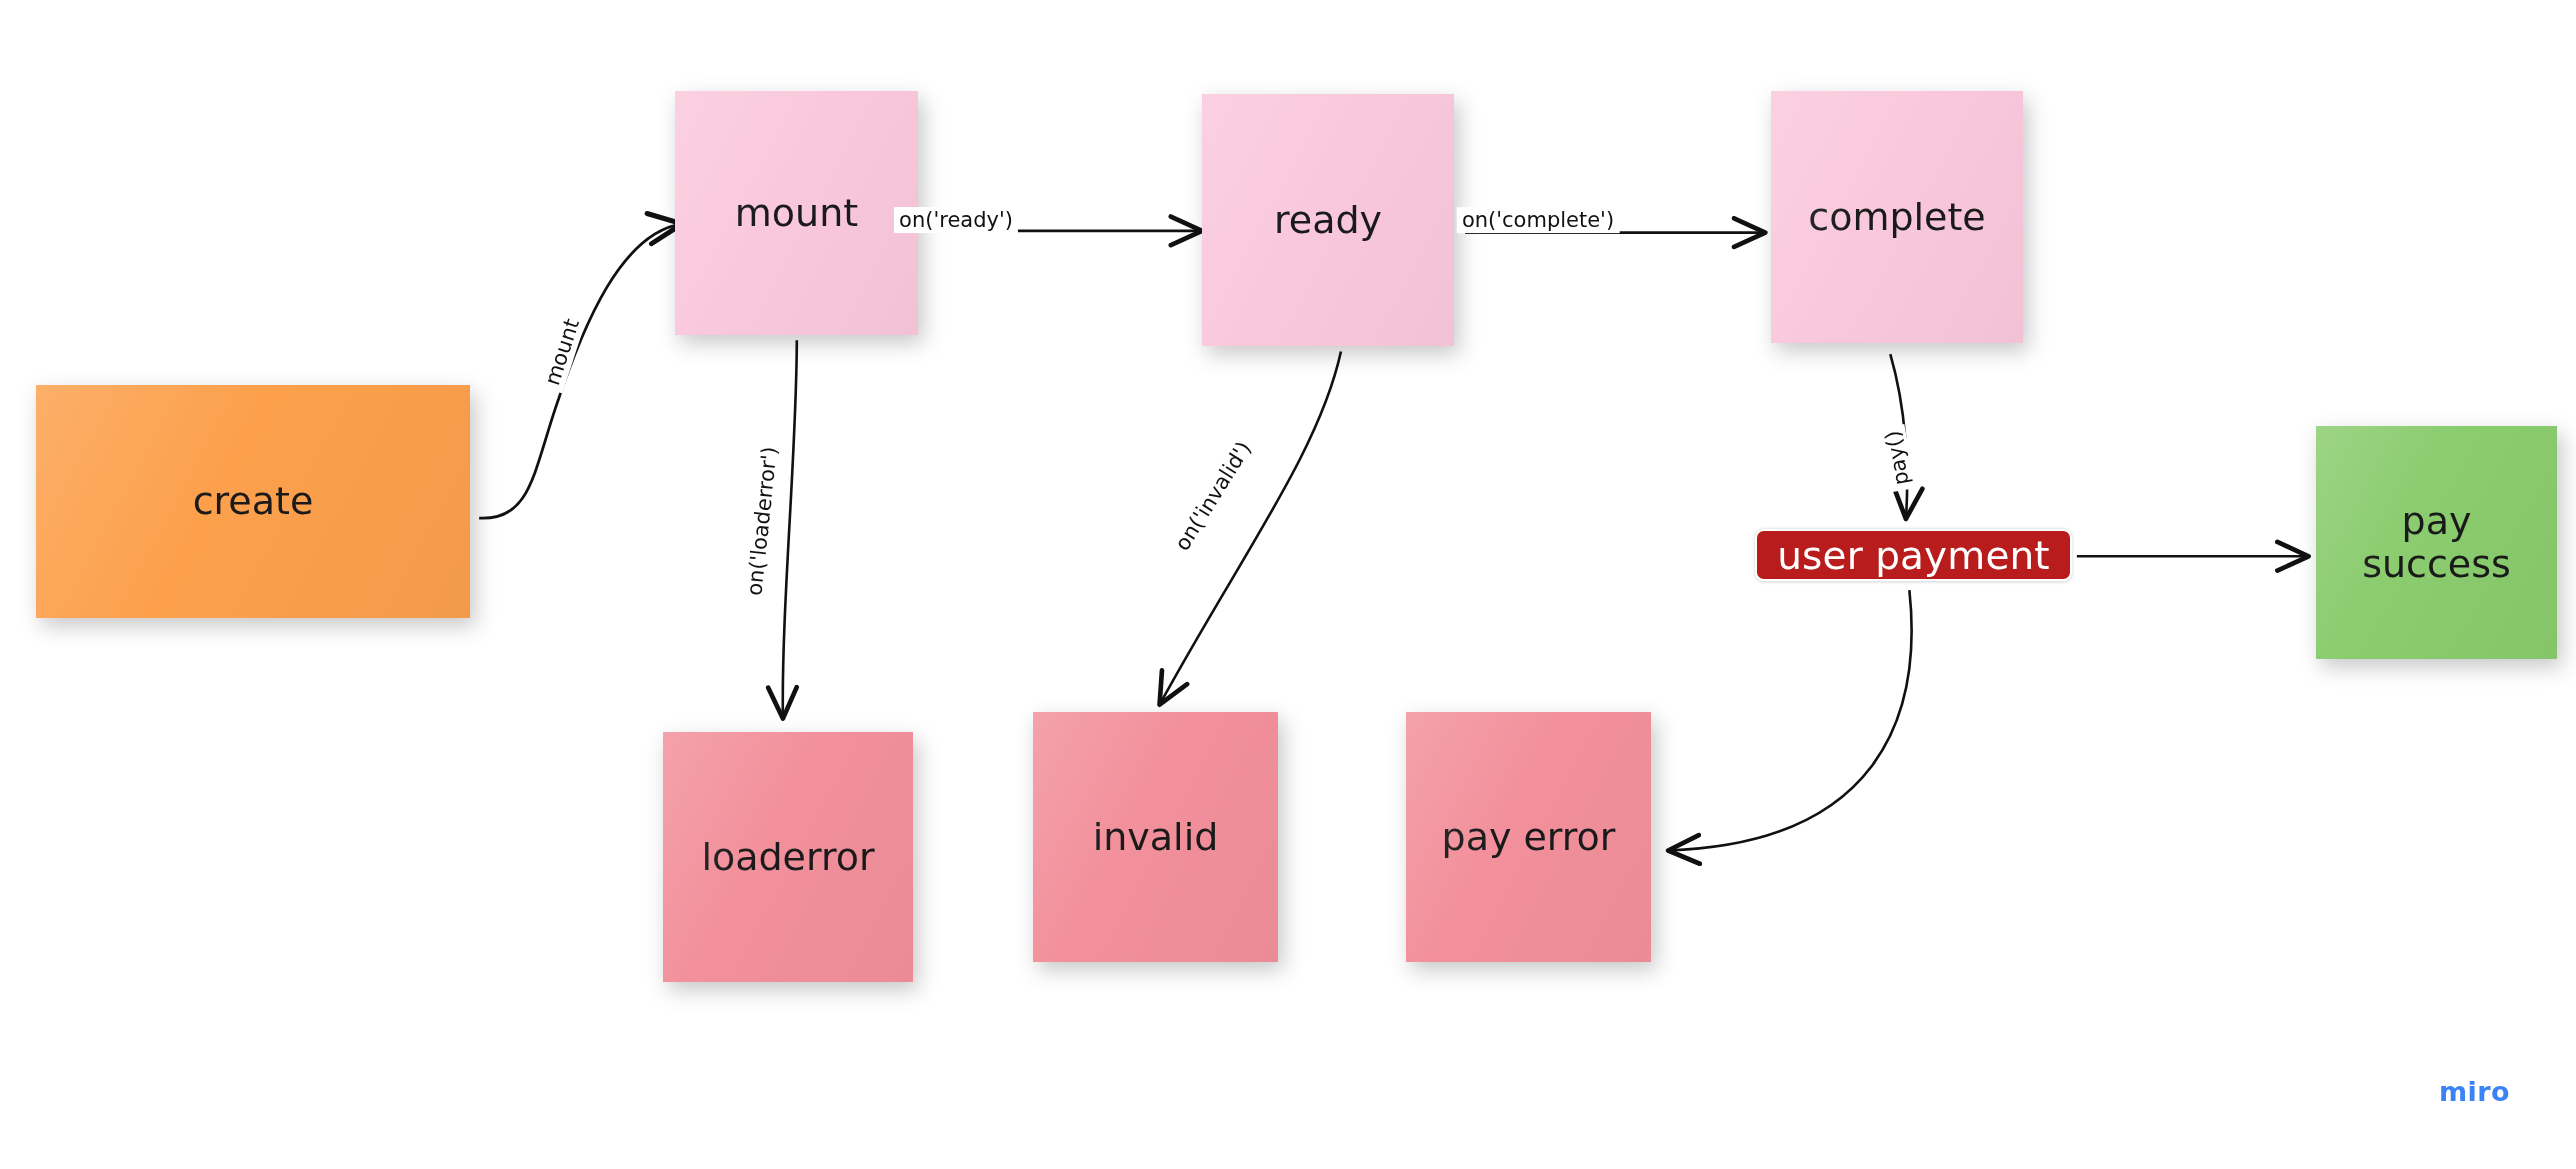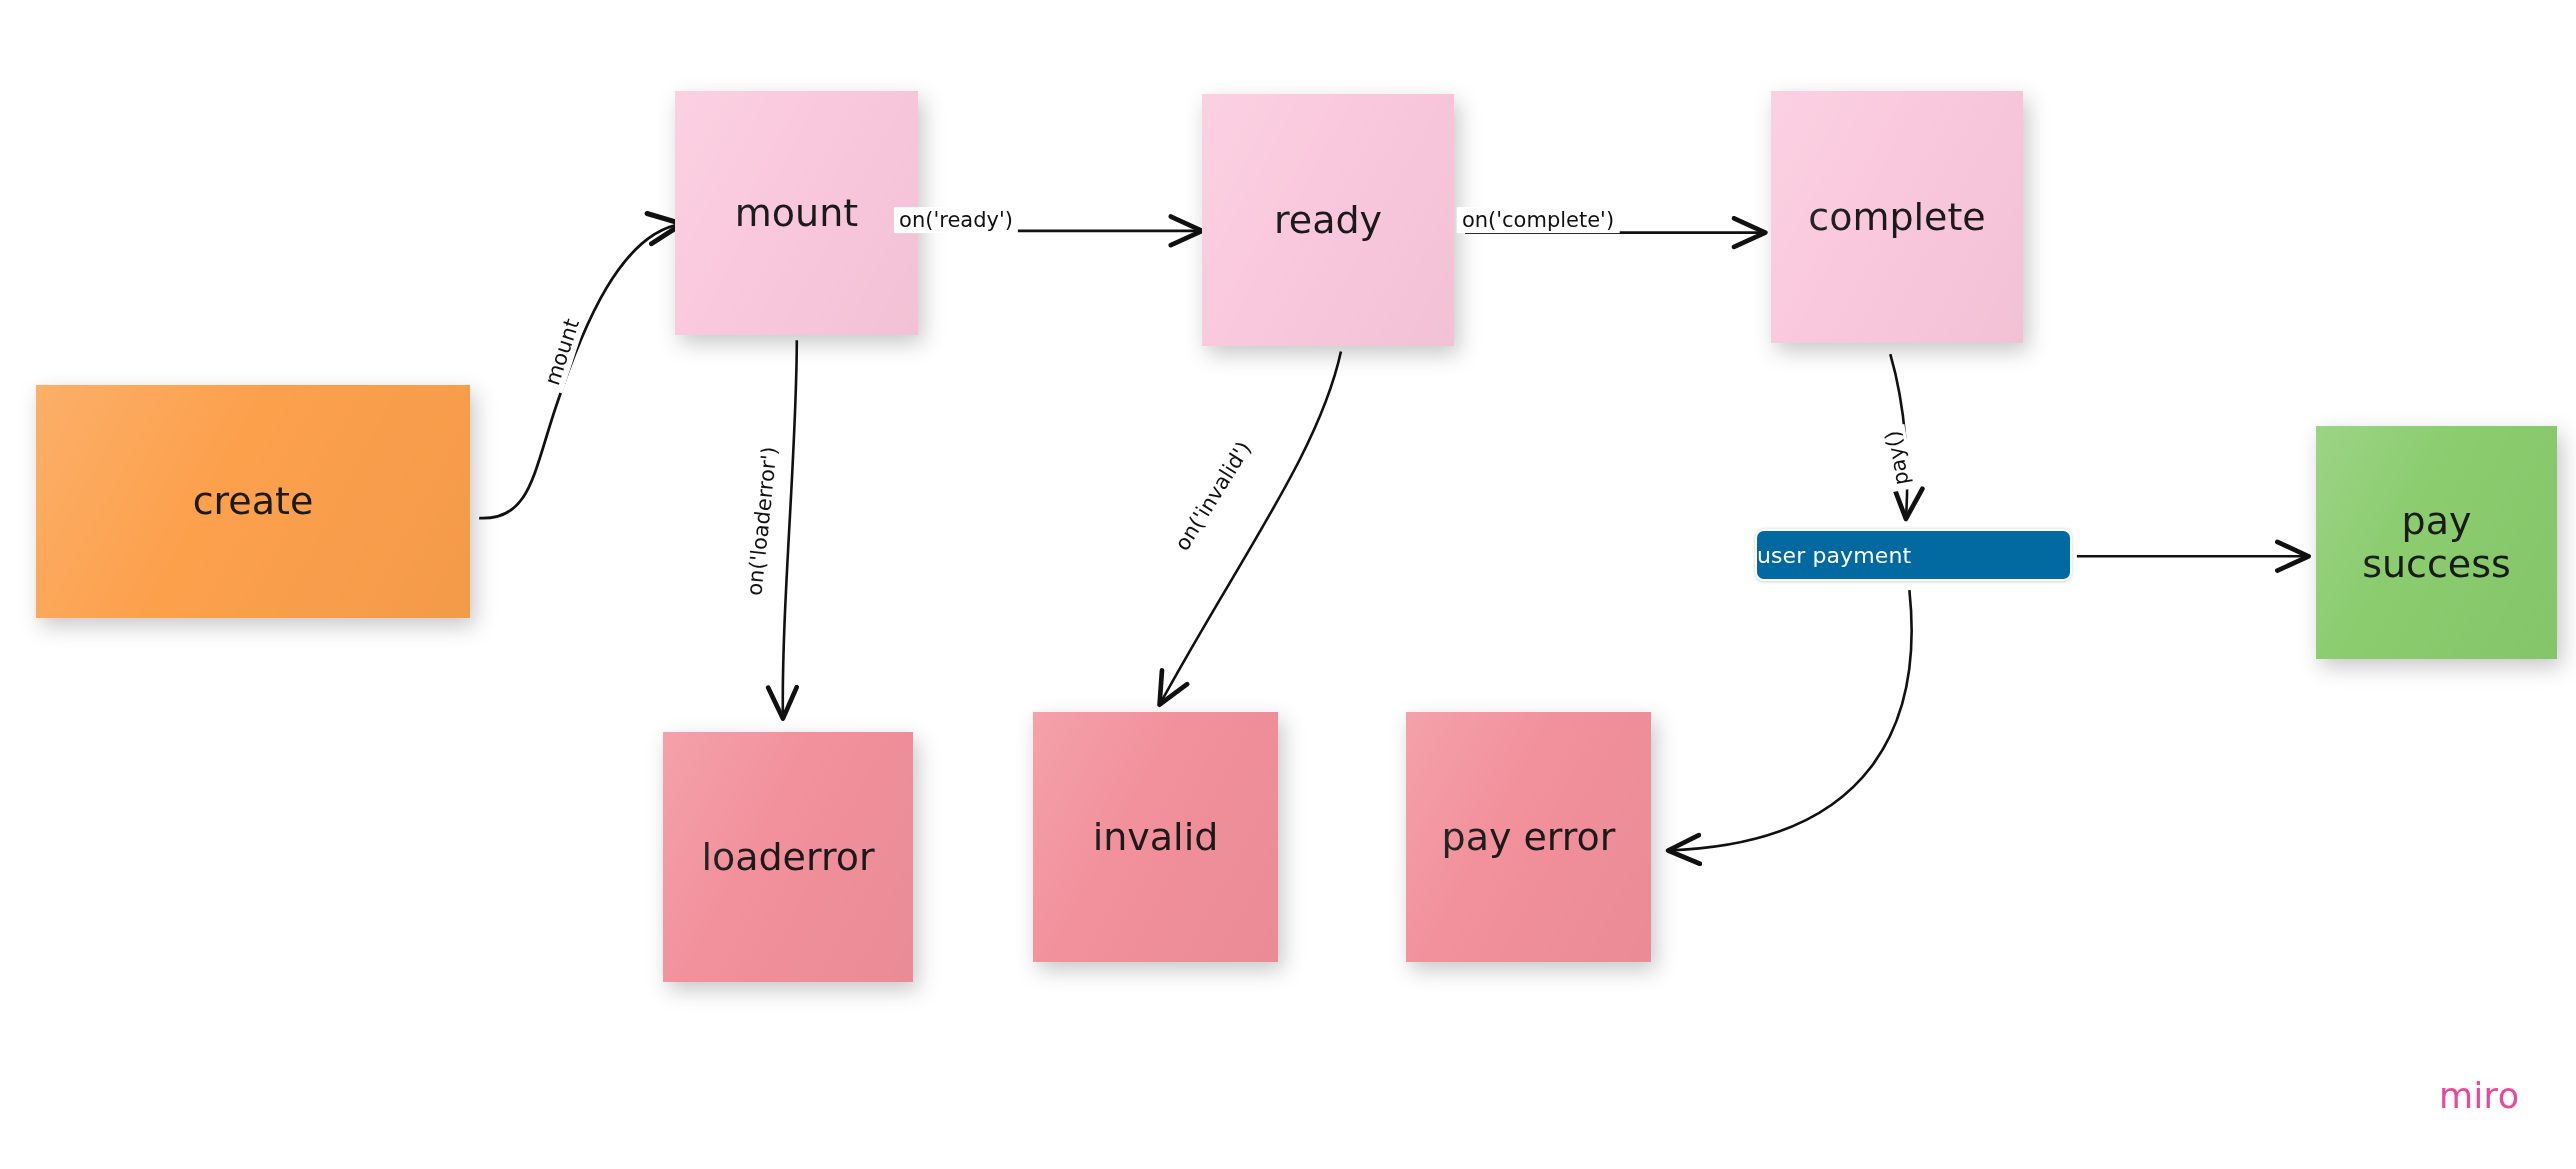--- a/index.html
+++ b/index.html
@@ -54,46 +54,47 @@
     left: 0; top: 0; right: 0; bottom: 0;
     background: linear-gradient(118deg, rgba(255,255,255,0.16) 0%, rgba(255,255,255,0.0) 42%, rgba(0,0,0,0.035) 100%);
     pointer-events: none;
   }
 
   
   .pill {
     position: absolute;
     display: flex;
     align-items: center;
-    background: #0369a1;
+    justify-content: center;
+    background: #b91c1c;
     color: #ffffff;
     border-radius: 8.7px;
     border: 2.6px solid #ffffff;
     box-sizing: border-box;
-    font-size: 22px;
+    font-size: 39px;
     letter-spacing: 0.1px;
     box-shadow: 0 0.9px 3.5px rgba(0,0,0,0.18);
   }
 
   
   .edge-label {
     position: absolute;
     font-size: 21px;
     color: #111111;
     white-space: nowrap;
     background: #ffffff;
     padding: 0.9px 5.2px;
     transform-origin: 50% 50%;
   }
   .watermark {
     position: absolute;
-    font-size: 35px;
-    color: #ec4899;
+    font-size: 27px;
+    color: #3b82f6;
     letter-spacing: 0.4px;
-    font-weight: 400;
+    font-weight: 700;
   }
 </style>
 </head>
 <body>
 
 <div id="board">
 
   <svg class="svg-layer" viewBox="0 0 2968 1347">
     <defs>
       <marker id="ah" markerWidth="18" markerHeight="18" refX="13" refY="6.5" orient="auto">

